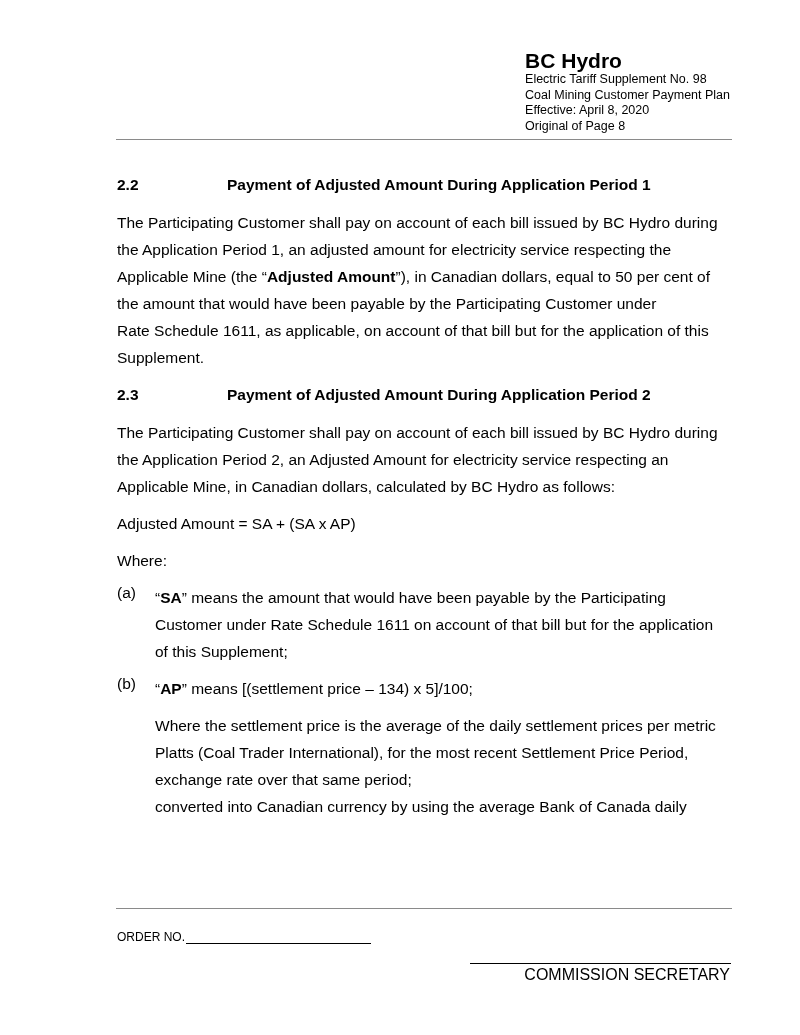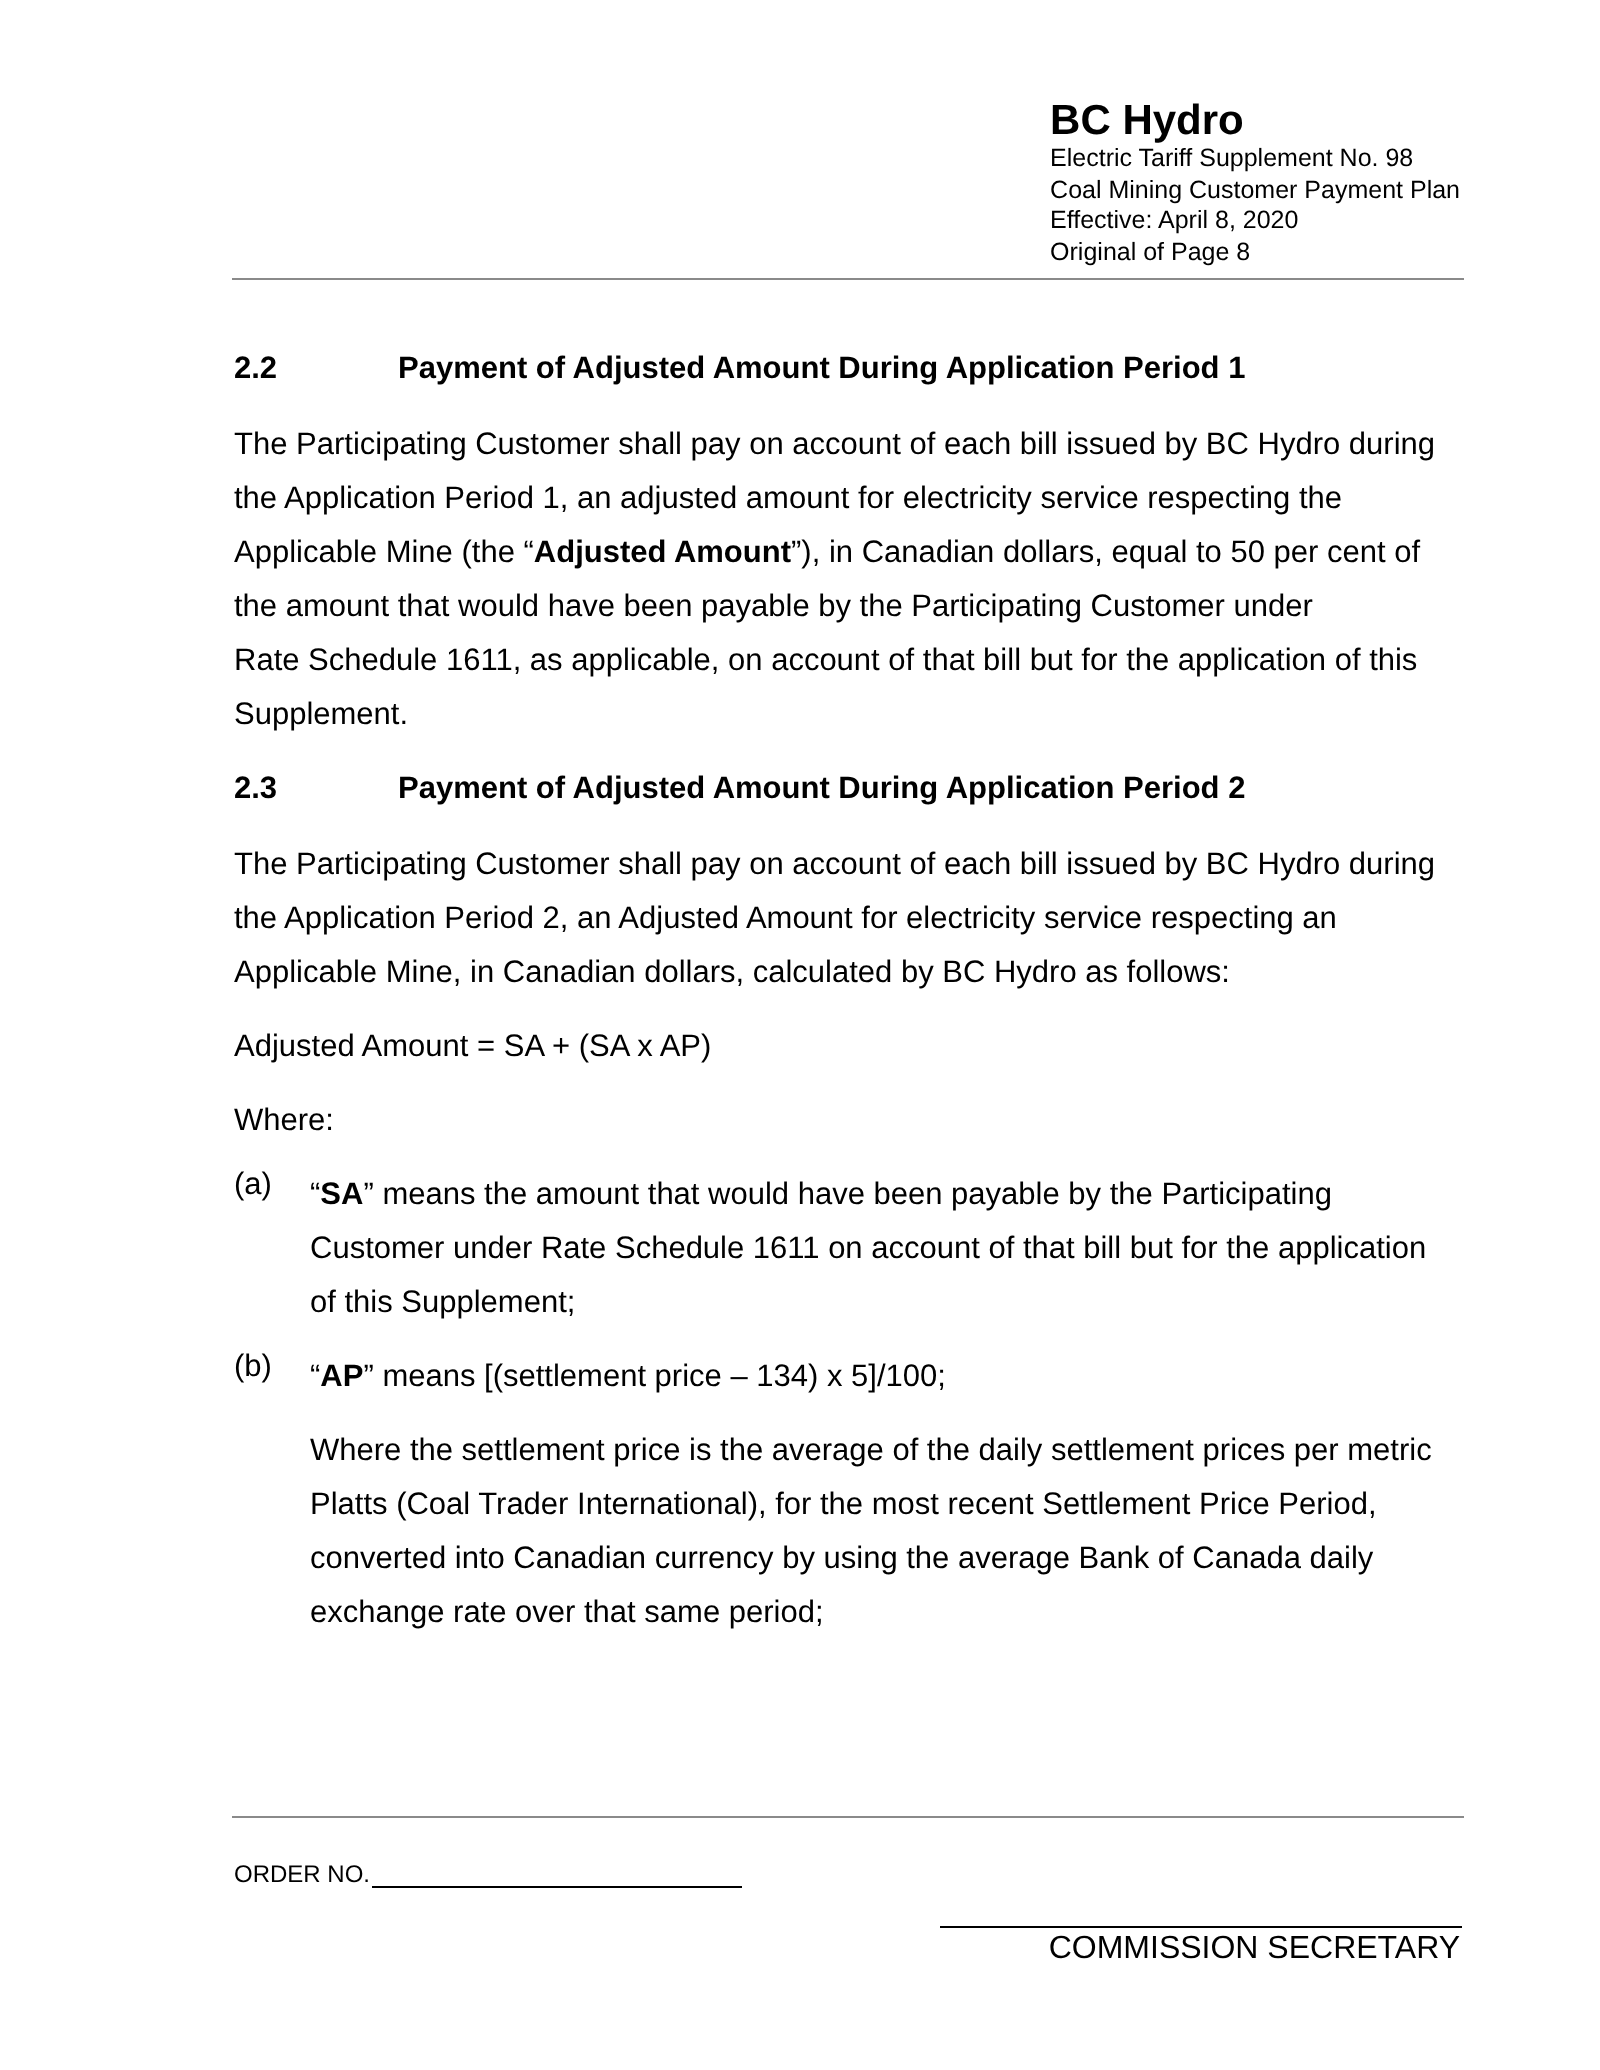--- a/index.html
+++ b/index.html
@@ -15,21 +15,21 @@
   .rule {
     position: absolute; left: 116px; width: 616px; height: 0;
     border-top: 1.5px solid #8a8a8a;
   }
   .rule.top { top: 139px; }
   .rule.bottom { top: 908px; }
   .content {
     position: absolute; left: 117px; top: 174px; width: 616px;
     font-size: 15.5px;
   }
-  .sec-heading { font-weight: bold; display: flex; line-height: 22px; margin: 0; }
+  .sec-heading { font-weight: bold; display: flex; line-height: 22px; margin: 0; gap: 28px; }
   .sec-num { width: 82px; }
   p { margin: 0; line-height: 27px; }
   .gap-s { height: 10px; }
   .gap-m { height: 13px; }
   .item { display: flex; }
   .item-label { width: 38px; flex: none; }
   .item-body { flex: 1; }
   .indent { padding-left: 38px; }
   .footer { position: absolute; left: 117px; top: 925px; width: 616px; font-size: 12px; }
   .field { display: flex; align-items: flex-end; height: 27px; }
@@ -96,22 +96,22 @@
   <div class="item">
     <span class="item-label">(b)</span>
     <div class="item-body">
       <p>“<b>AP</b>”<span> means [(settlement price – 134) x 5]/100;</span></p>
     </div>
   </div>
   <div class="gap-s"></div>
   <div class="indent">
     <p>Where the settlement price is the average of the daily settlement prices per metric</p>
     <p>Platts (Coal Trader International), for the most recent Settlement Price Period,</p>
+    <p>exchange rate over that same period;</p>
     <p>converted into Canadian currency by using the average Bank of Canada daily</p>
-    <p>exchange rate over that same period;</p>
   </div>
 </div>
 
 <div class="rule bottom"></div>
 
 <div class="footer">
   <div class="field" style="height:14px; margin-top:5px;">
     <span>ORDER NO.</span>
     <span class="blank"></span>
   </div>

